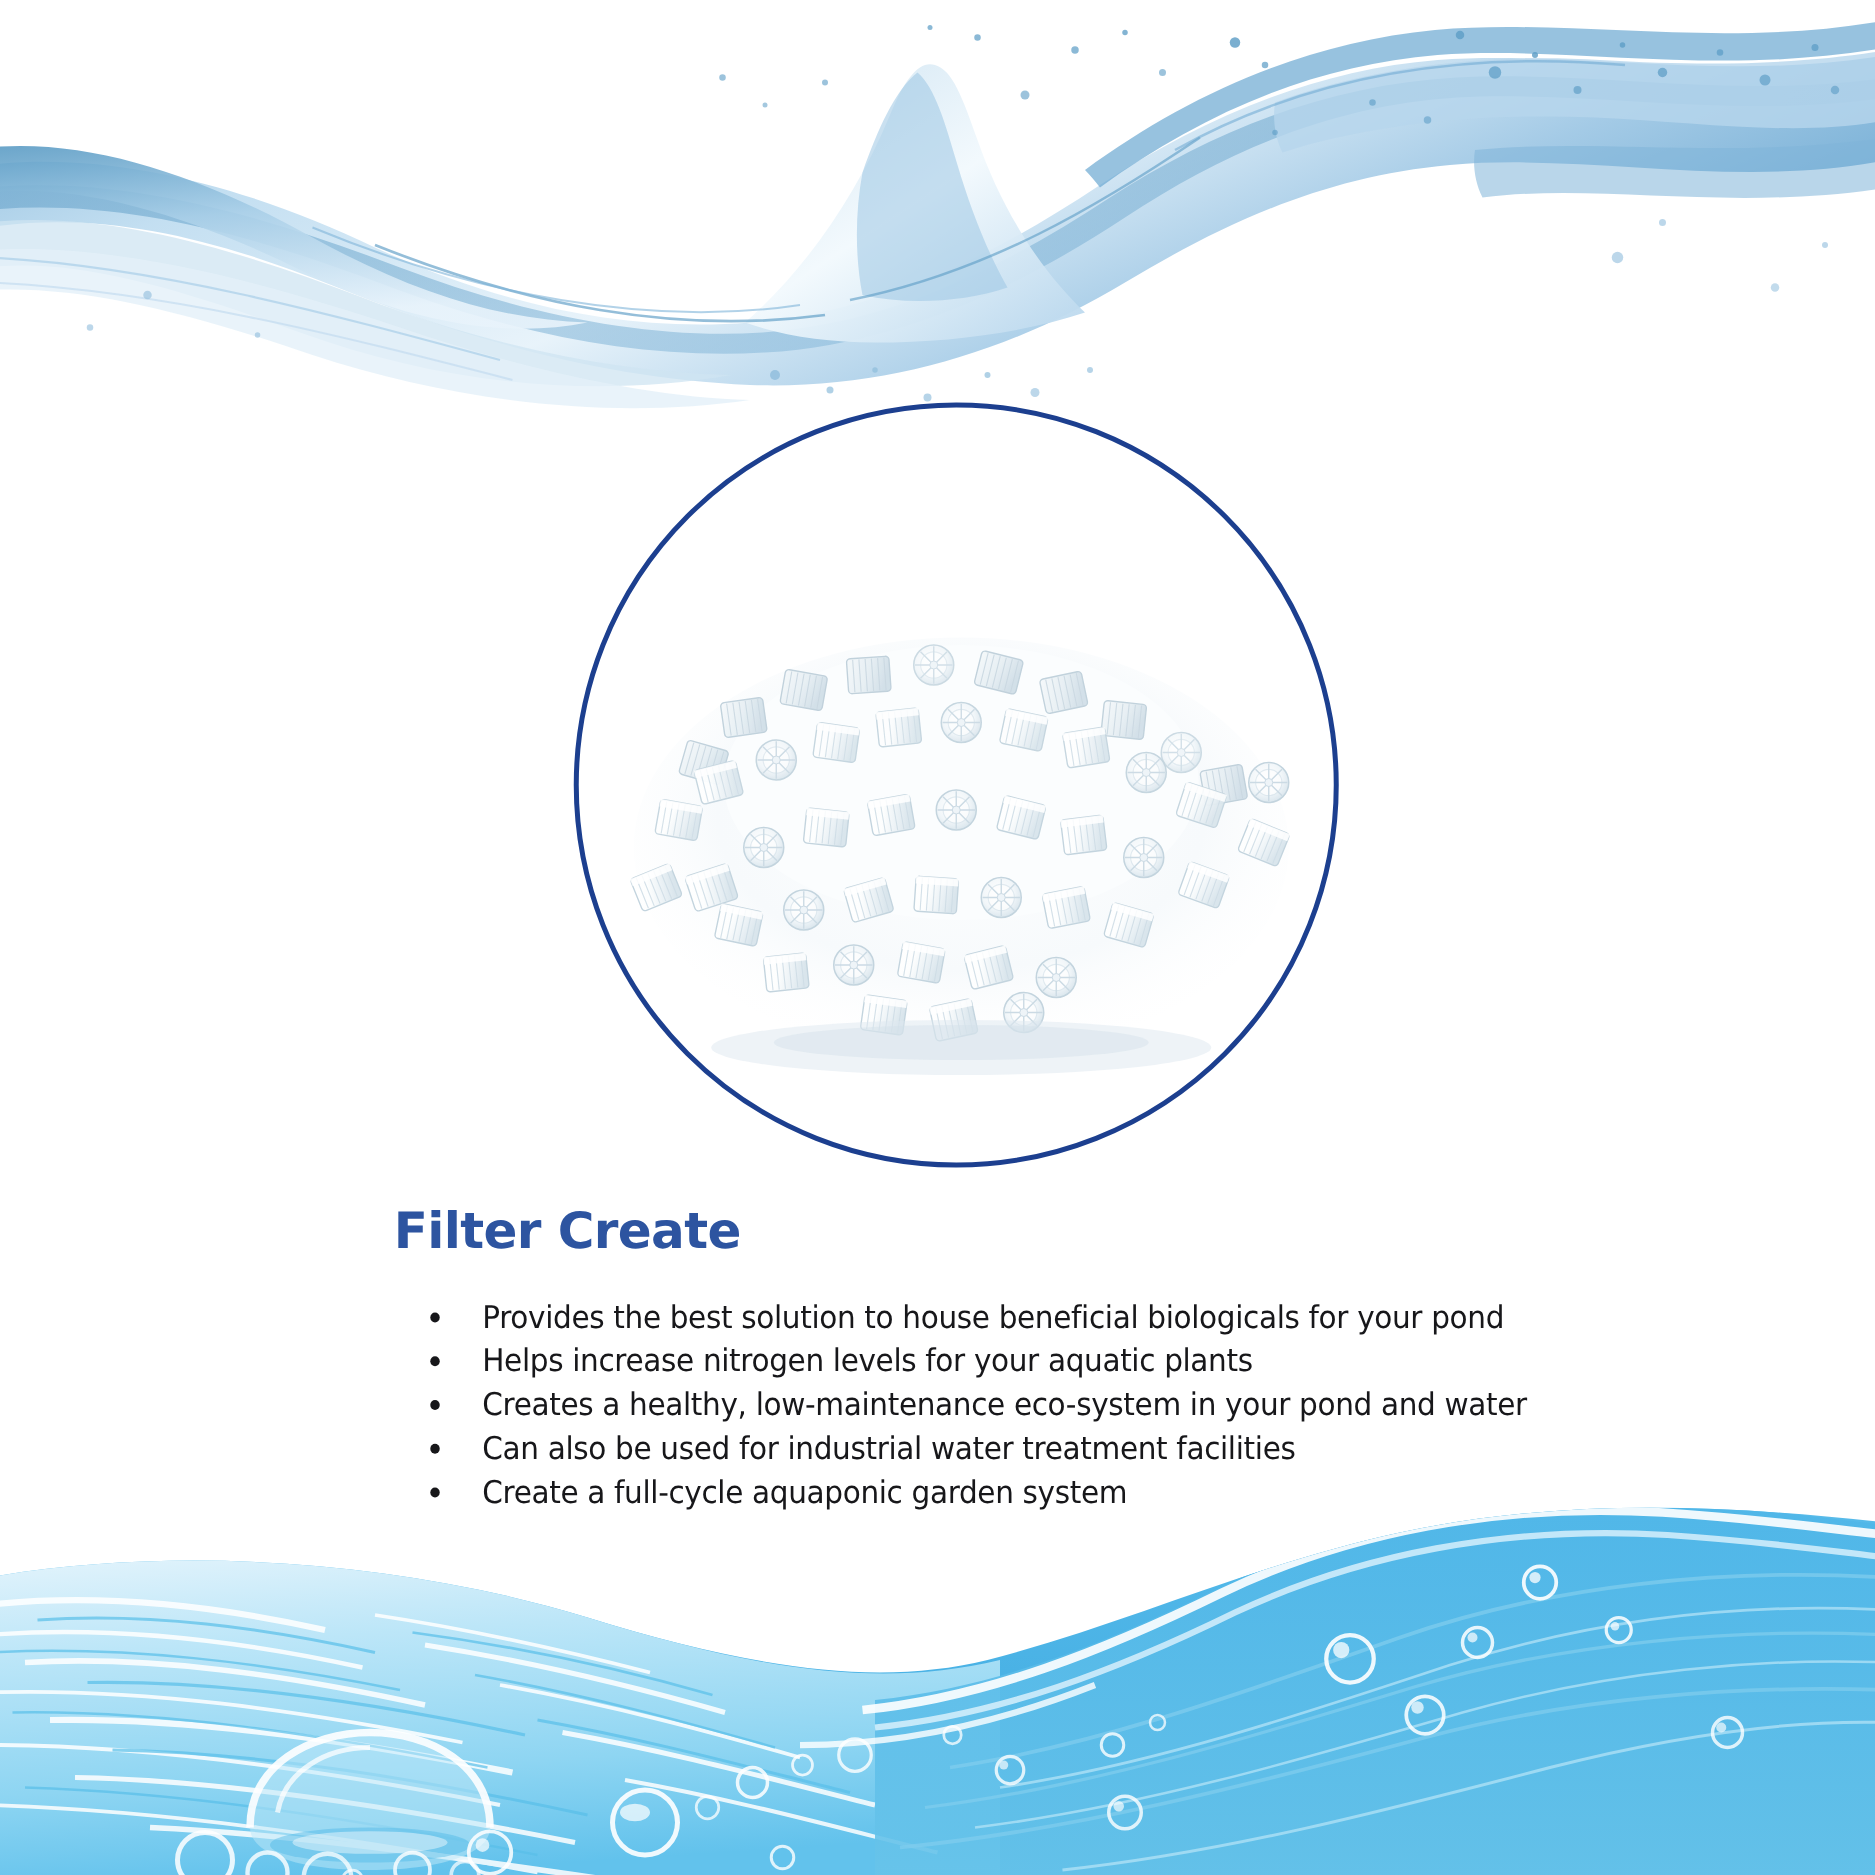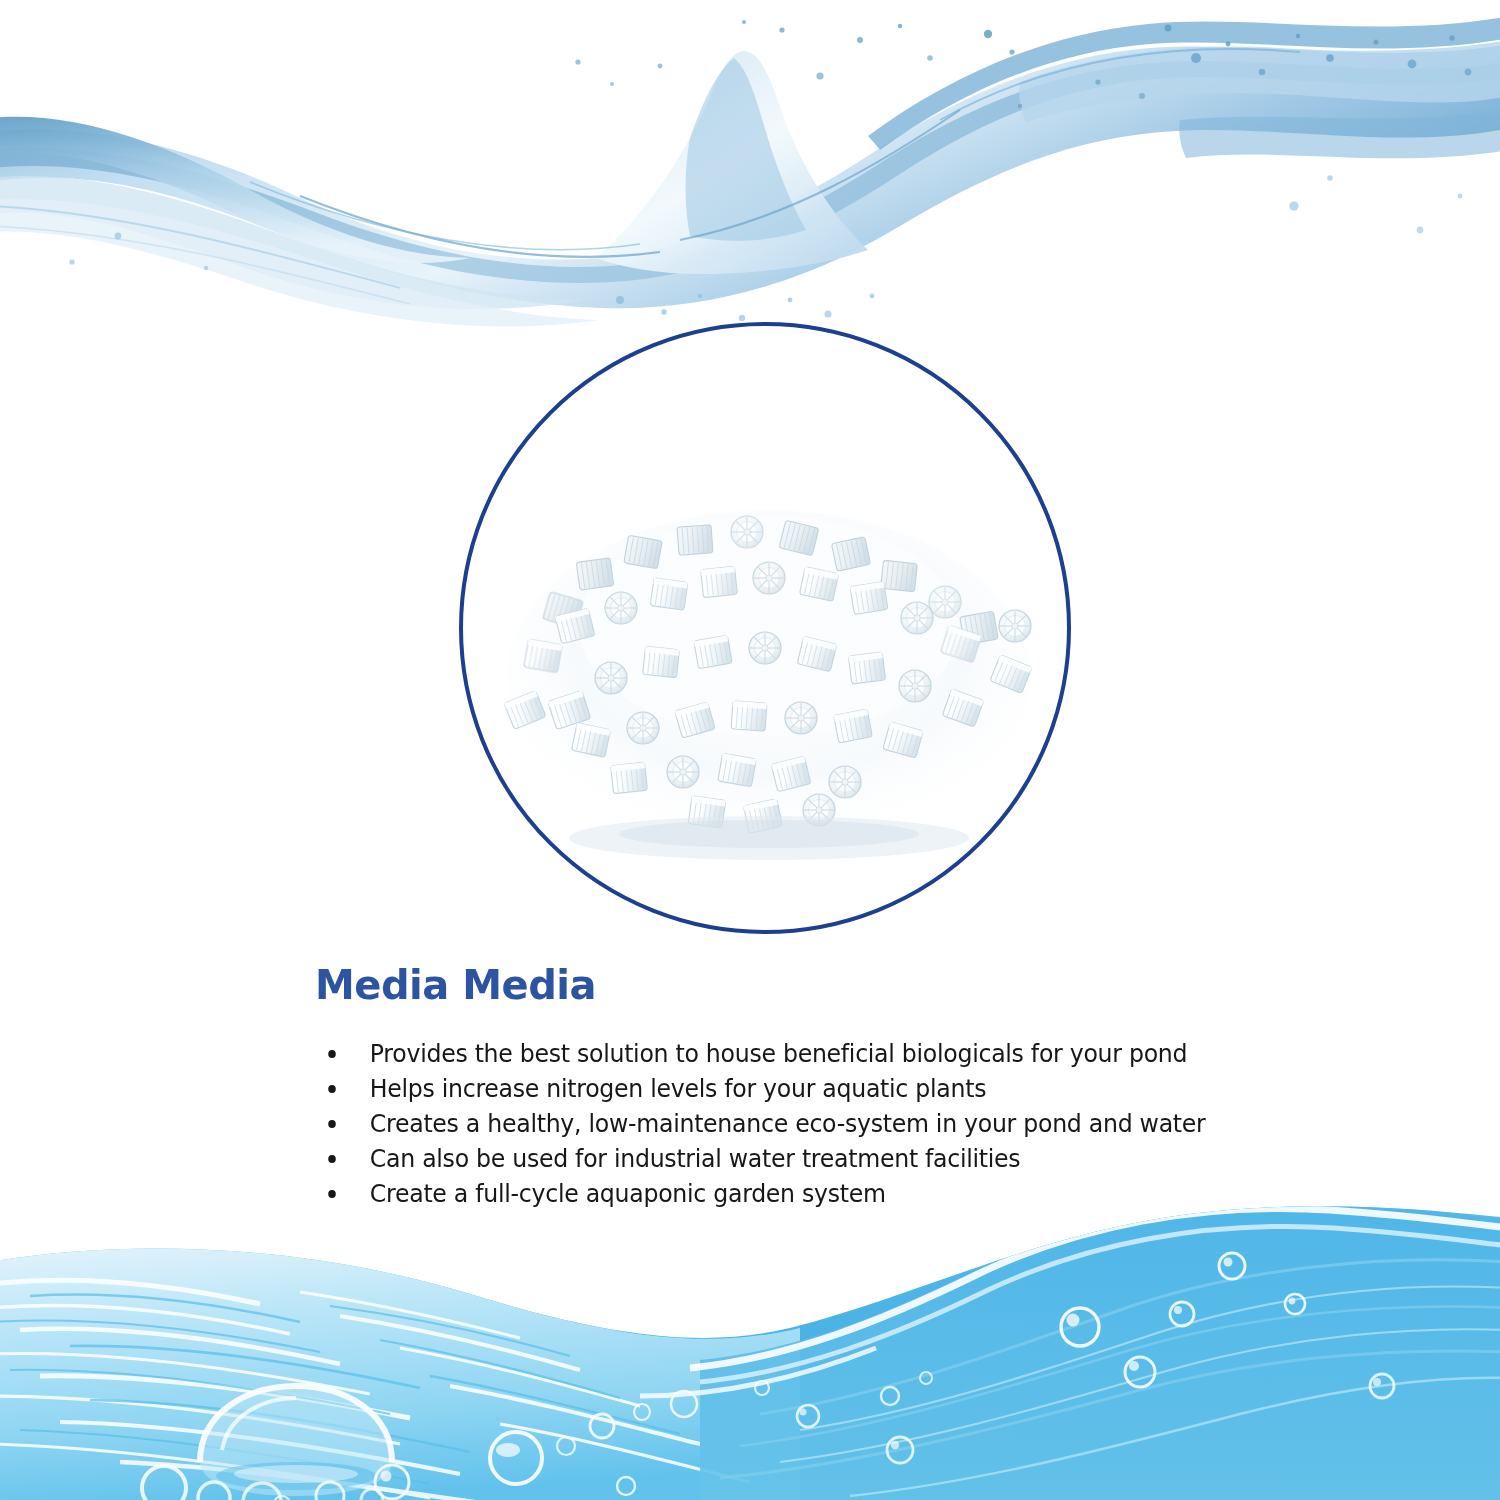--- a/index.html
+++ b/index.html
@@ -67,21 +67,21 @@
     font-size: 40px;
     font-weight: bold;
     letter-spacing: -0.5px;
     color: #2d54a0;
     line-height: 46px;
     margin: 0 0 28px 0;
     white-space: nowrap;
   }
   .bullet-list {
     list-style: none;
-    margin: 0;
+    margin: 16px;
     padding: 0;
   }
   .bullet-item {
     position: relative;
     padding-left: 58px;
     font-family: "DejaVu Sans", sans-serif;
     font-size: 25px;
     font-weight: 400;
     color: #17171a;
     line-height: 35px;
@@ -363,21 +363,21 @@
         <use href="#cylSide" x="548" y="348" transform="rotate(22 548 348)"></use>
         <use href="#cylSide" x="62" y="384" transform="rotate(-22 62 384)"></use>
 
         <ellipse cx="306" cy="512" rx="200" ry="22" fill="#dde8ef" opacity="0.5"></ellipse>
         <ellipse cx="306" cy="508" rx="150" ry="14" fill="#d2e0e9" opacity="0.45"></ellipse>
       </svg>
     </div>
   </div>
 
   <div class="content">
-    <h1 class="heading">Media Media</h1>
+    <h1 class="heading">Filter Create</h1>
 
     <ul class="bullet-list">
       <li class="bullet-item">
         <span class="bullet-dot"></span>
         <span>Provides the best solution to house beneficial biologicals for your pond</span>
       </li>
       <li class="bullet-item">
         <span class="bullet-dot"></span>
         <span>Helps increase nitrogen levels for your aquatic plants</span>
       </li>

